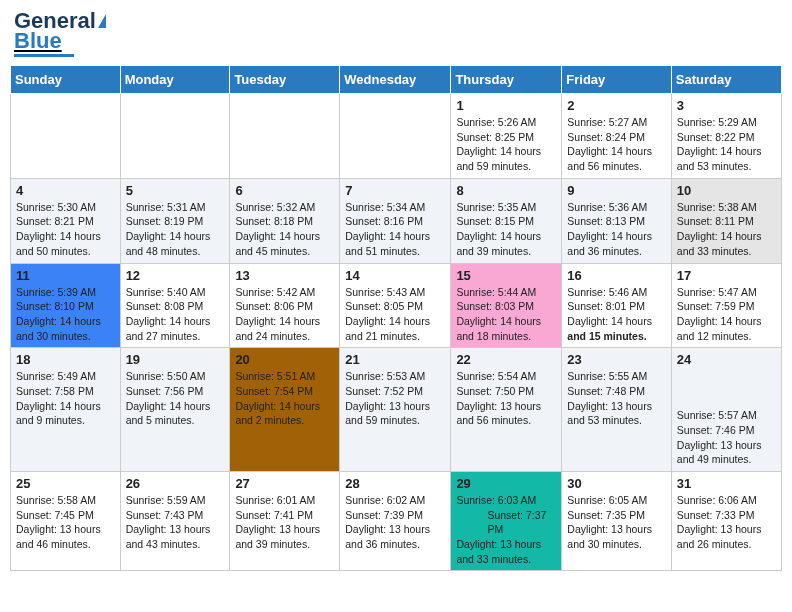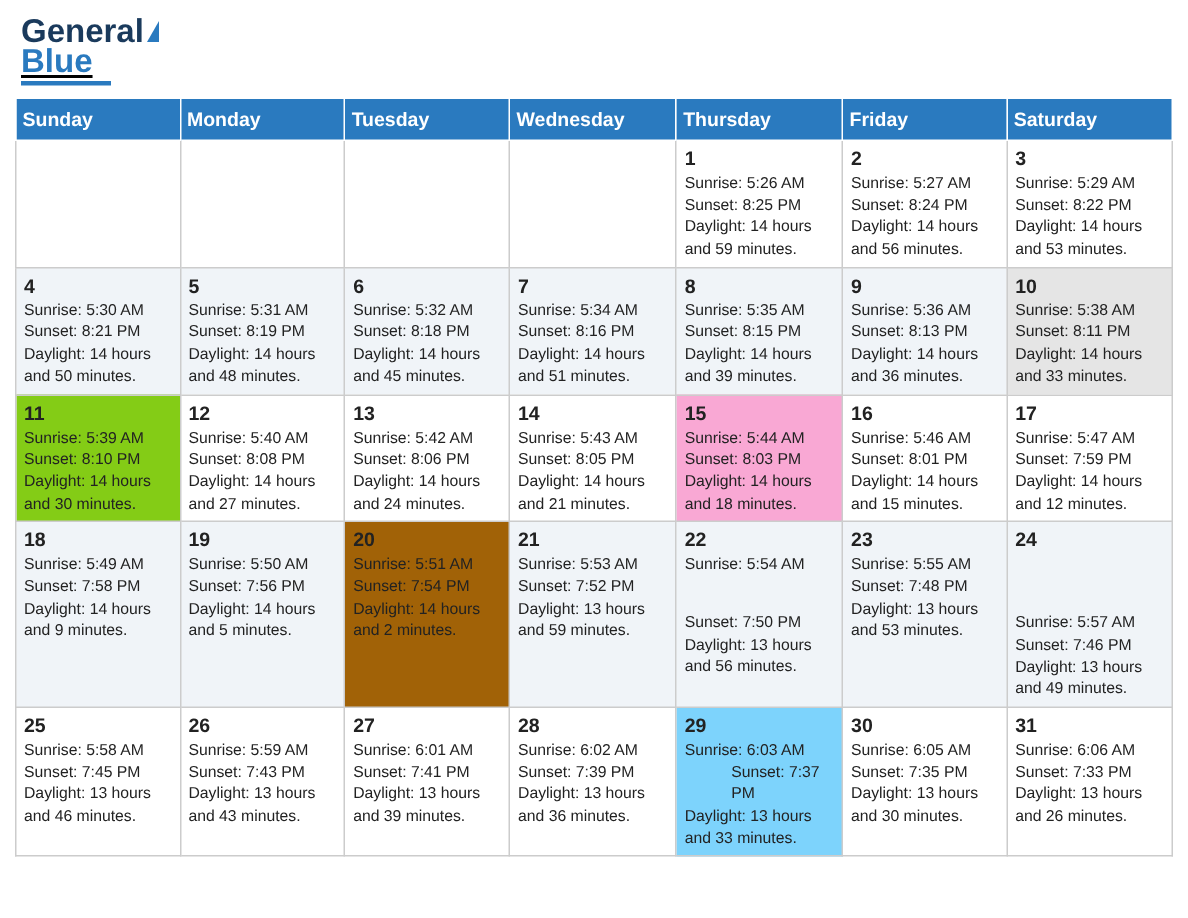--- a/index.html
+++ b/index.html
@@ -201,21 +201,21 @@
         </td>
         <td style="background: #e5e5e5; margin-top: 42px;">
           <span class="day-num">10</span>
           <span style="display: block; line-height: 1.4;">Sunrise: 5:38 AM</span>
           <span style="display: block; line-height: 1.4;">Sunset: 8:11 PM</span>
           <span style="display: block; line-height: 1.4;">Daylight: 14 hours</span>
           <span style="display: block; line-height: 1.4;">and 33 minutes.</span>
         </td>
       </tr>
       <tr>
-        <td style="background: #84cc16;">
+        <td style="background: #3b82f6;">
           <span class="day-num">11</span>
           <span style="display: block; line-height: 1.4;">Sunrise: 5:39 AM</span>
           <span style="display: block; line-height: 1.4;">Sunset: 8:10 PM</span>
           <span style="display: block; line-height: 1.4;">Daylight: 14 hours</span>
           <span style="display: block; line-height: 1.4;">and 30 minutes.</span>
         </td>
         <td style="background: rgb(255, 255, 255);">
           <span class="day-num">12</span>
           <span style="display: block; line-height: 1.4;">Sunrise: 5:40 AM</span>
           <span style="display: block; line-height: 1.4;">Sunset: 8:08 PM</span>
@@ -241,21 +241,21 @@
           <span style="display: block; line-height: 1.4;">Sunrise: 5:44 AM</span>
           <span style="display: block; line-height: 1.4;">Sunset: 8:03 PM</span>
           <span style="display: block; line-height: 1.4;">Daylight: 14 hours</span>
           <span style="display: block; line-height: 1.4;">and 18 minutes.</span>
         </td>
         <td style="background: rgb(255, 255, 255);">
           <span class="day-num">16</span>
           <span style="display: block; line-height: 1.4;">Sunrise: 5:46 AM</span>
           <span style="display: block; line-height: 1.4;">Sunset: 8:01 PM</span>
           <span style="display: block; line-height: 1.4;">Daylight: 14 hours</span>
-          <span style="display: block; line-height: 1.4;">and 15 minutes.</span>
+          <span style="display: block; line-height: 1.4; font-weight: bold;">and 15 minutes.</span>
         </td>
         <td style="background: rgb(255, 255, 255);">
           <span class="day-num">17</span>
           <span style="display: block; line-height: 1.4;">Sunrise: 5:47 AM</span>
           <span style="display: block; line-height: 1.4;">Sunset: 7:59 PM</span>
           <span style="display: block; line-height: 1.4;">Daylight: 14 hours</span>
           <span style="display: block; line-height: 1.4;">and 12 minutes.</span>
         </td>
       </tr>
       <tr>
@@ -283,21 +283,21 @@
         <td style="background: rgb(240, 244, 248);">
           <span class="day-num">21</span>
           <span style="display: block; line-height: 1.4;">Sunrise: 5:53 AM</span>
           <span style="display: block; line-height: 1.4;">Sunset: 7:52 PM</span>
           <span style="display: block; line-height: 1.4;">Daylight: 13 hours</span>
           <span style="display: block; line-height: 1.4;">and 59 minutes.</span>
         </td>
         <td style="background: rgb(240, 244, 248);">
           <span class="day-num">22</span>
           <span style="display: block; line-height: 1.4;">Sunrise: 5:54 AM</span>
-          <span style="display: block; line-height: 1.4; margin-top: 24px;">Sunset: 7:50 PM</span>
+          <span style="display: block; line-height: 1.4;">Sunset: 7:50 PM</span>
           <span style="display: block; line-height: 1.4;">Daylight: 13 hours</span>
           <span style="display: block; line-height: 1.4;">and 56 minutes.</span>
         </td>
         <td style="background: rgb(240, 244, 248);">
           <span class="day-num">23</span>
           <span style="display: block; line-height: 1.4;">Sunrise: 5:55 AM</span>
           <span style="display: block; line-height: 1.4;">Sunset: 7:48 PM</span>
           <span style="display: block; line-height: 1.4;">Daylight: 13 hours</span>
           <span style="display: block; line-height: 1.4;">and 53 minutes.</span>
         </td>
@@ -331,21 +331,21 @@
           <span style="display: block; line-height: 1.4;">Daylight: 13 hours</span>
           <span style="display: block; line-height: 1.4;">and 39 minutes.</span>
         </td>
         <td style="background: rgb(255, 255, 255);">
           <span class="day-num">28</span>
           <span style="display: block; line-height: 1.4;">Sunrise: 6:02 AM</span>
           <span style="display: block; line-height: 1.4;">Sunset: 7:39 PM</span>
           <span style="display: block; line-height: 1.4;">Daylight: 13 hours</span>
           <span style="display: block; line-height: 1.4;">and 36 minutes.</span>
         </td>
-        <td style="background: #7dd3fc;">
+        <td style="background: #14b8a6;">
           <span class="day-num">29</span>
           <span style="display: block; line-height: 1.4;">Sunrise: 6:03 AM</span>
           <span style="display: block; line-height: 1.4; margin-left: 31px;">Sunset: 7:37 PM</span>
           <span style="display: block; line-height: 1.4;">Daylight: 13 hours</span>
           <span style="display: block; line-height: 1.4;">and 33 minutes.</span>
         </td>
         <td style="background: rgb(255, 255, 255);">
           <span class="day-num">30</span>
           <span style="display: block; line-height: 1.4;">Sunrise: 6:05 AM</span>
           <span style="display: block; line-height: 1.4;">Sunset: 7:35 PM</span>

